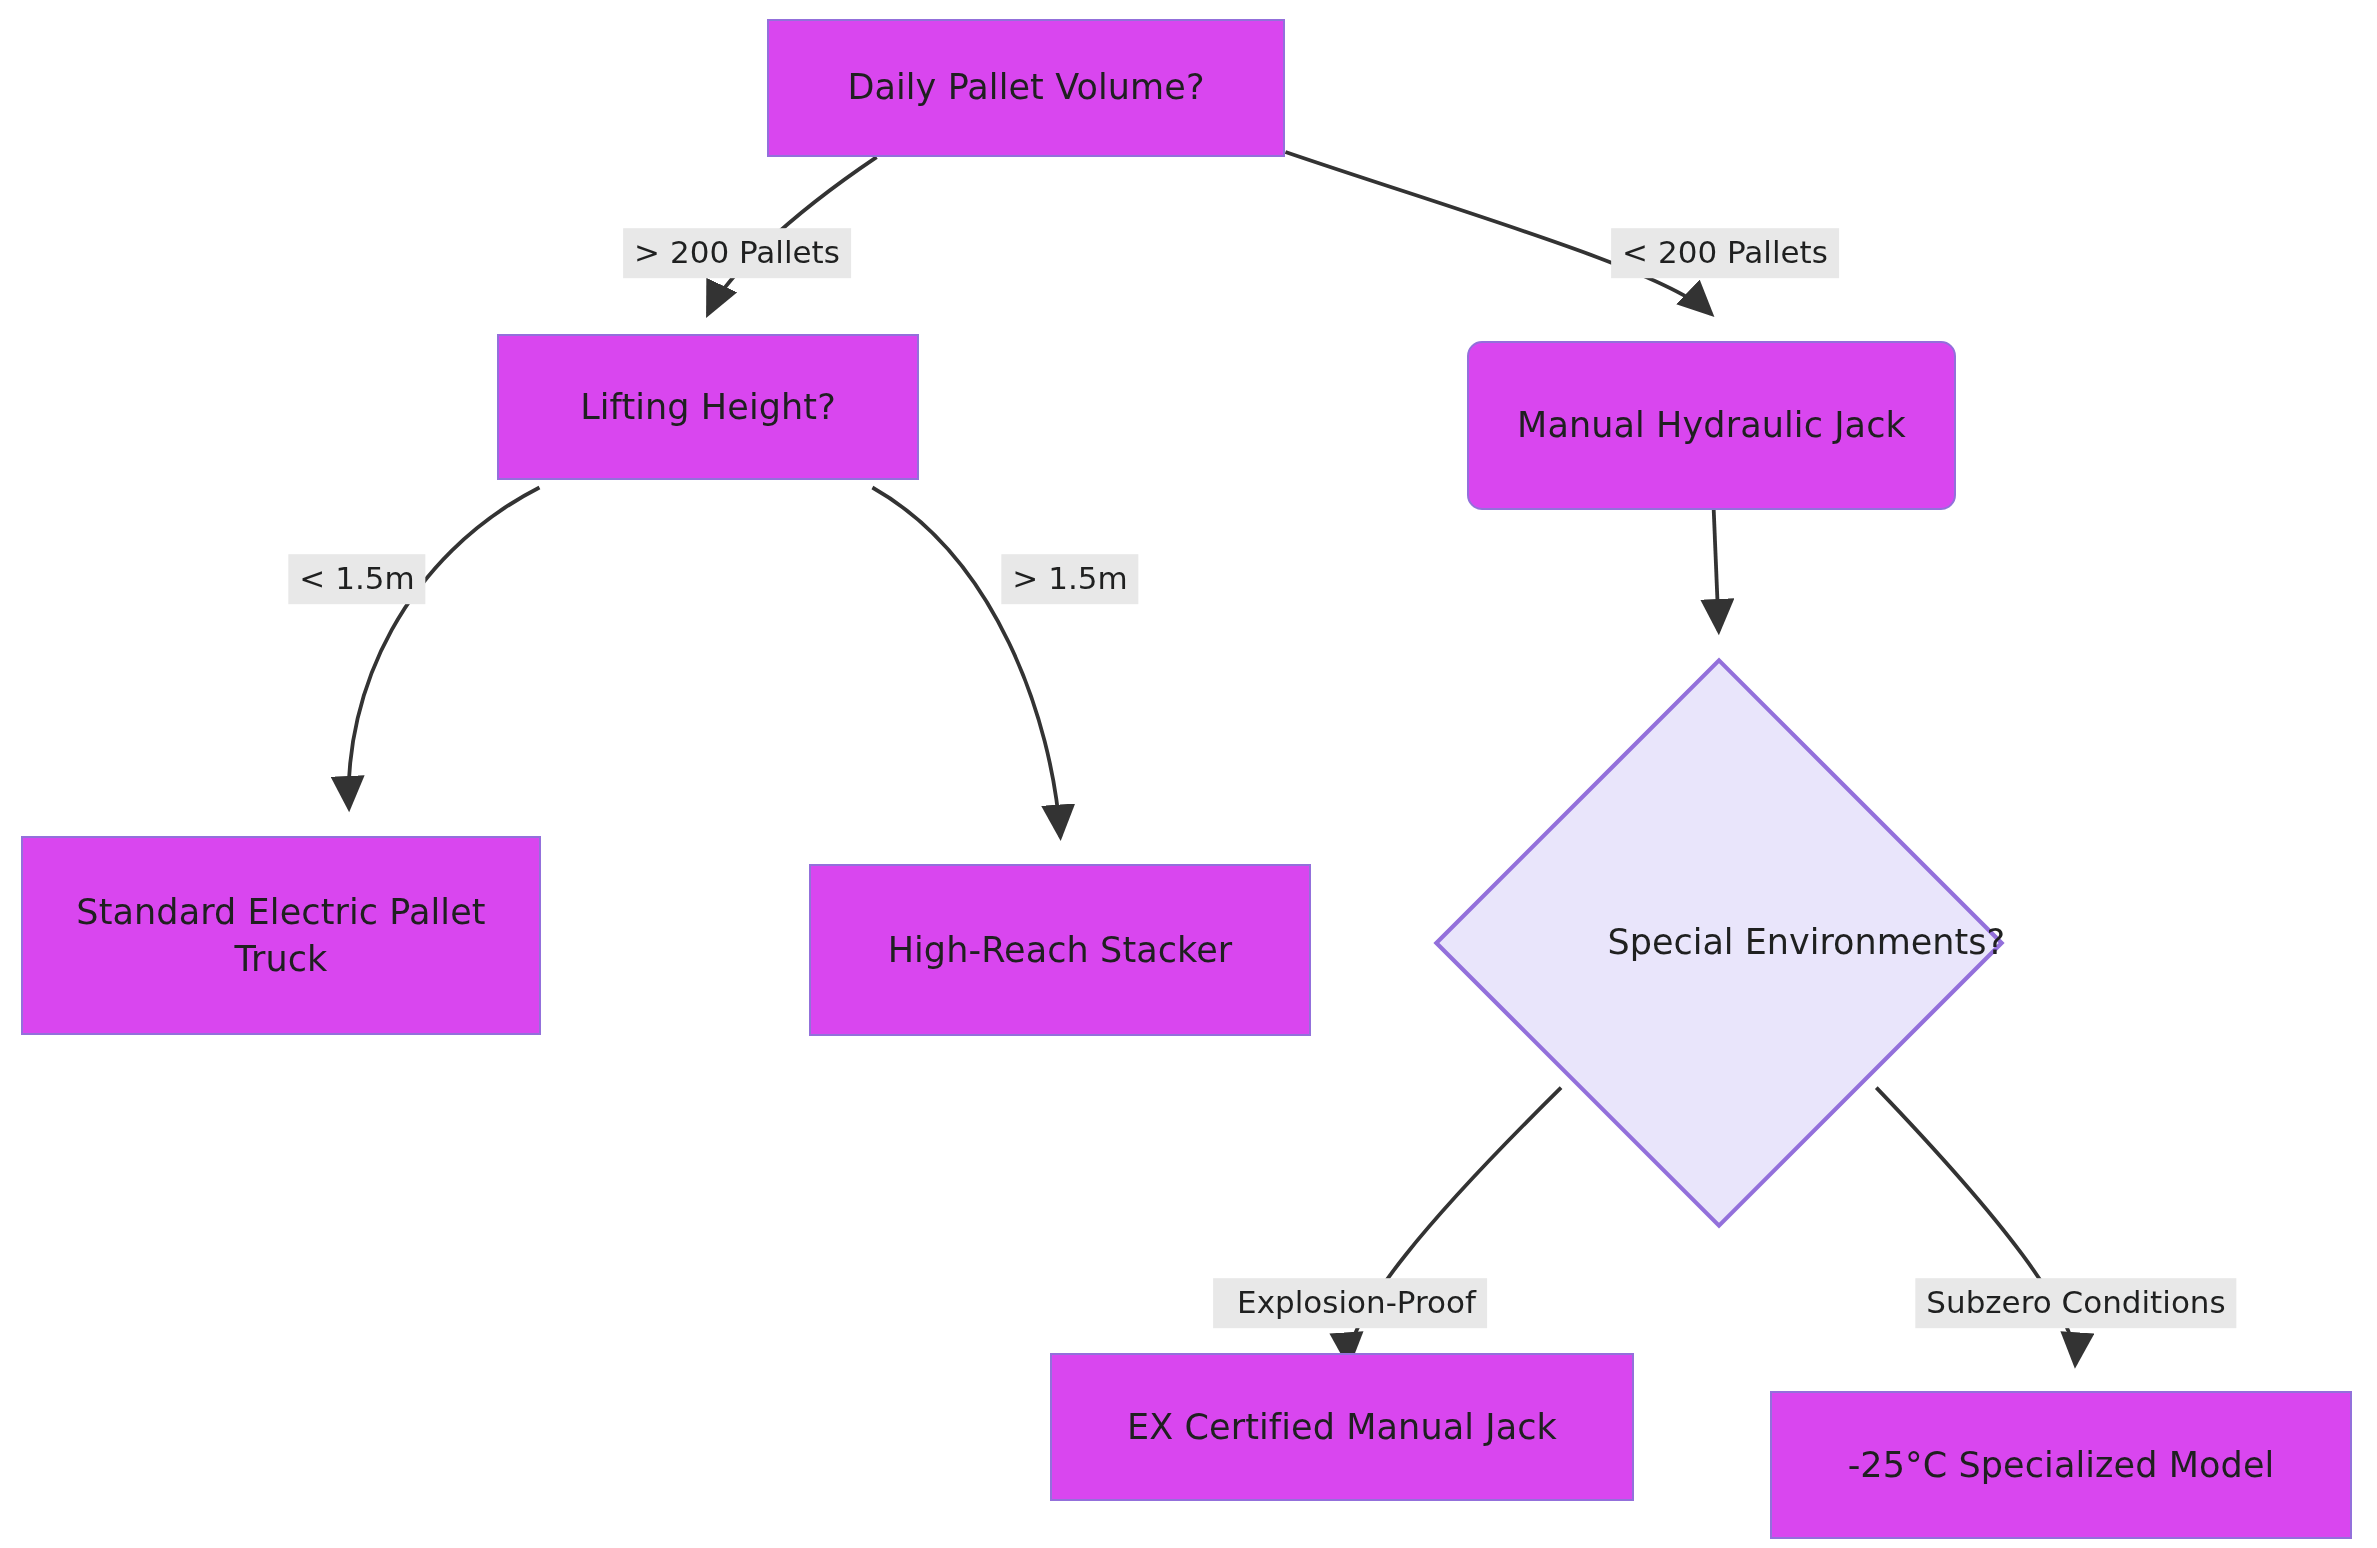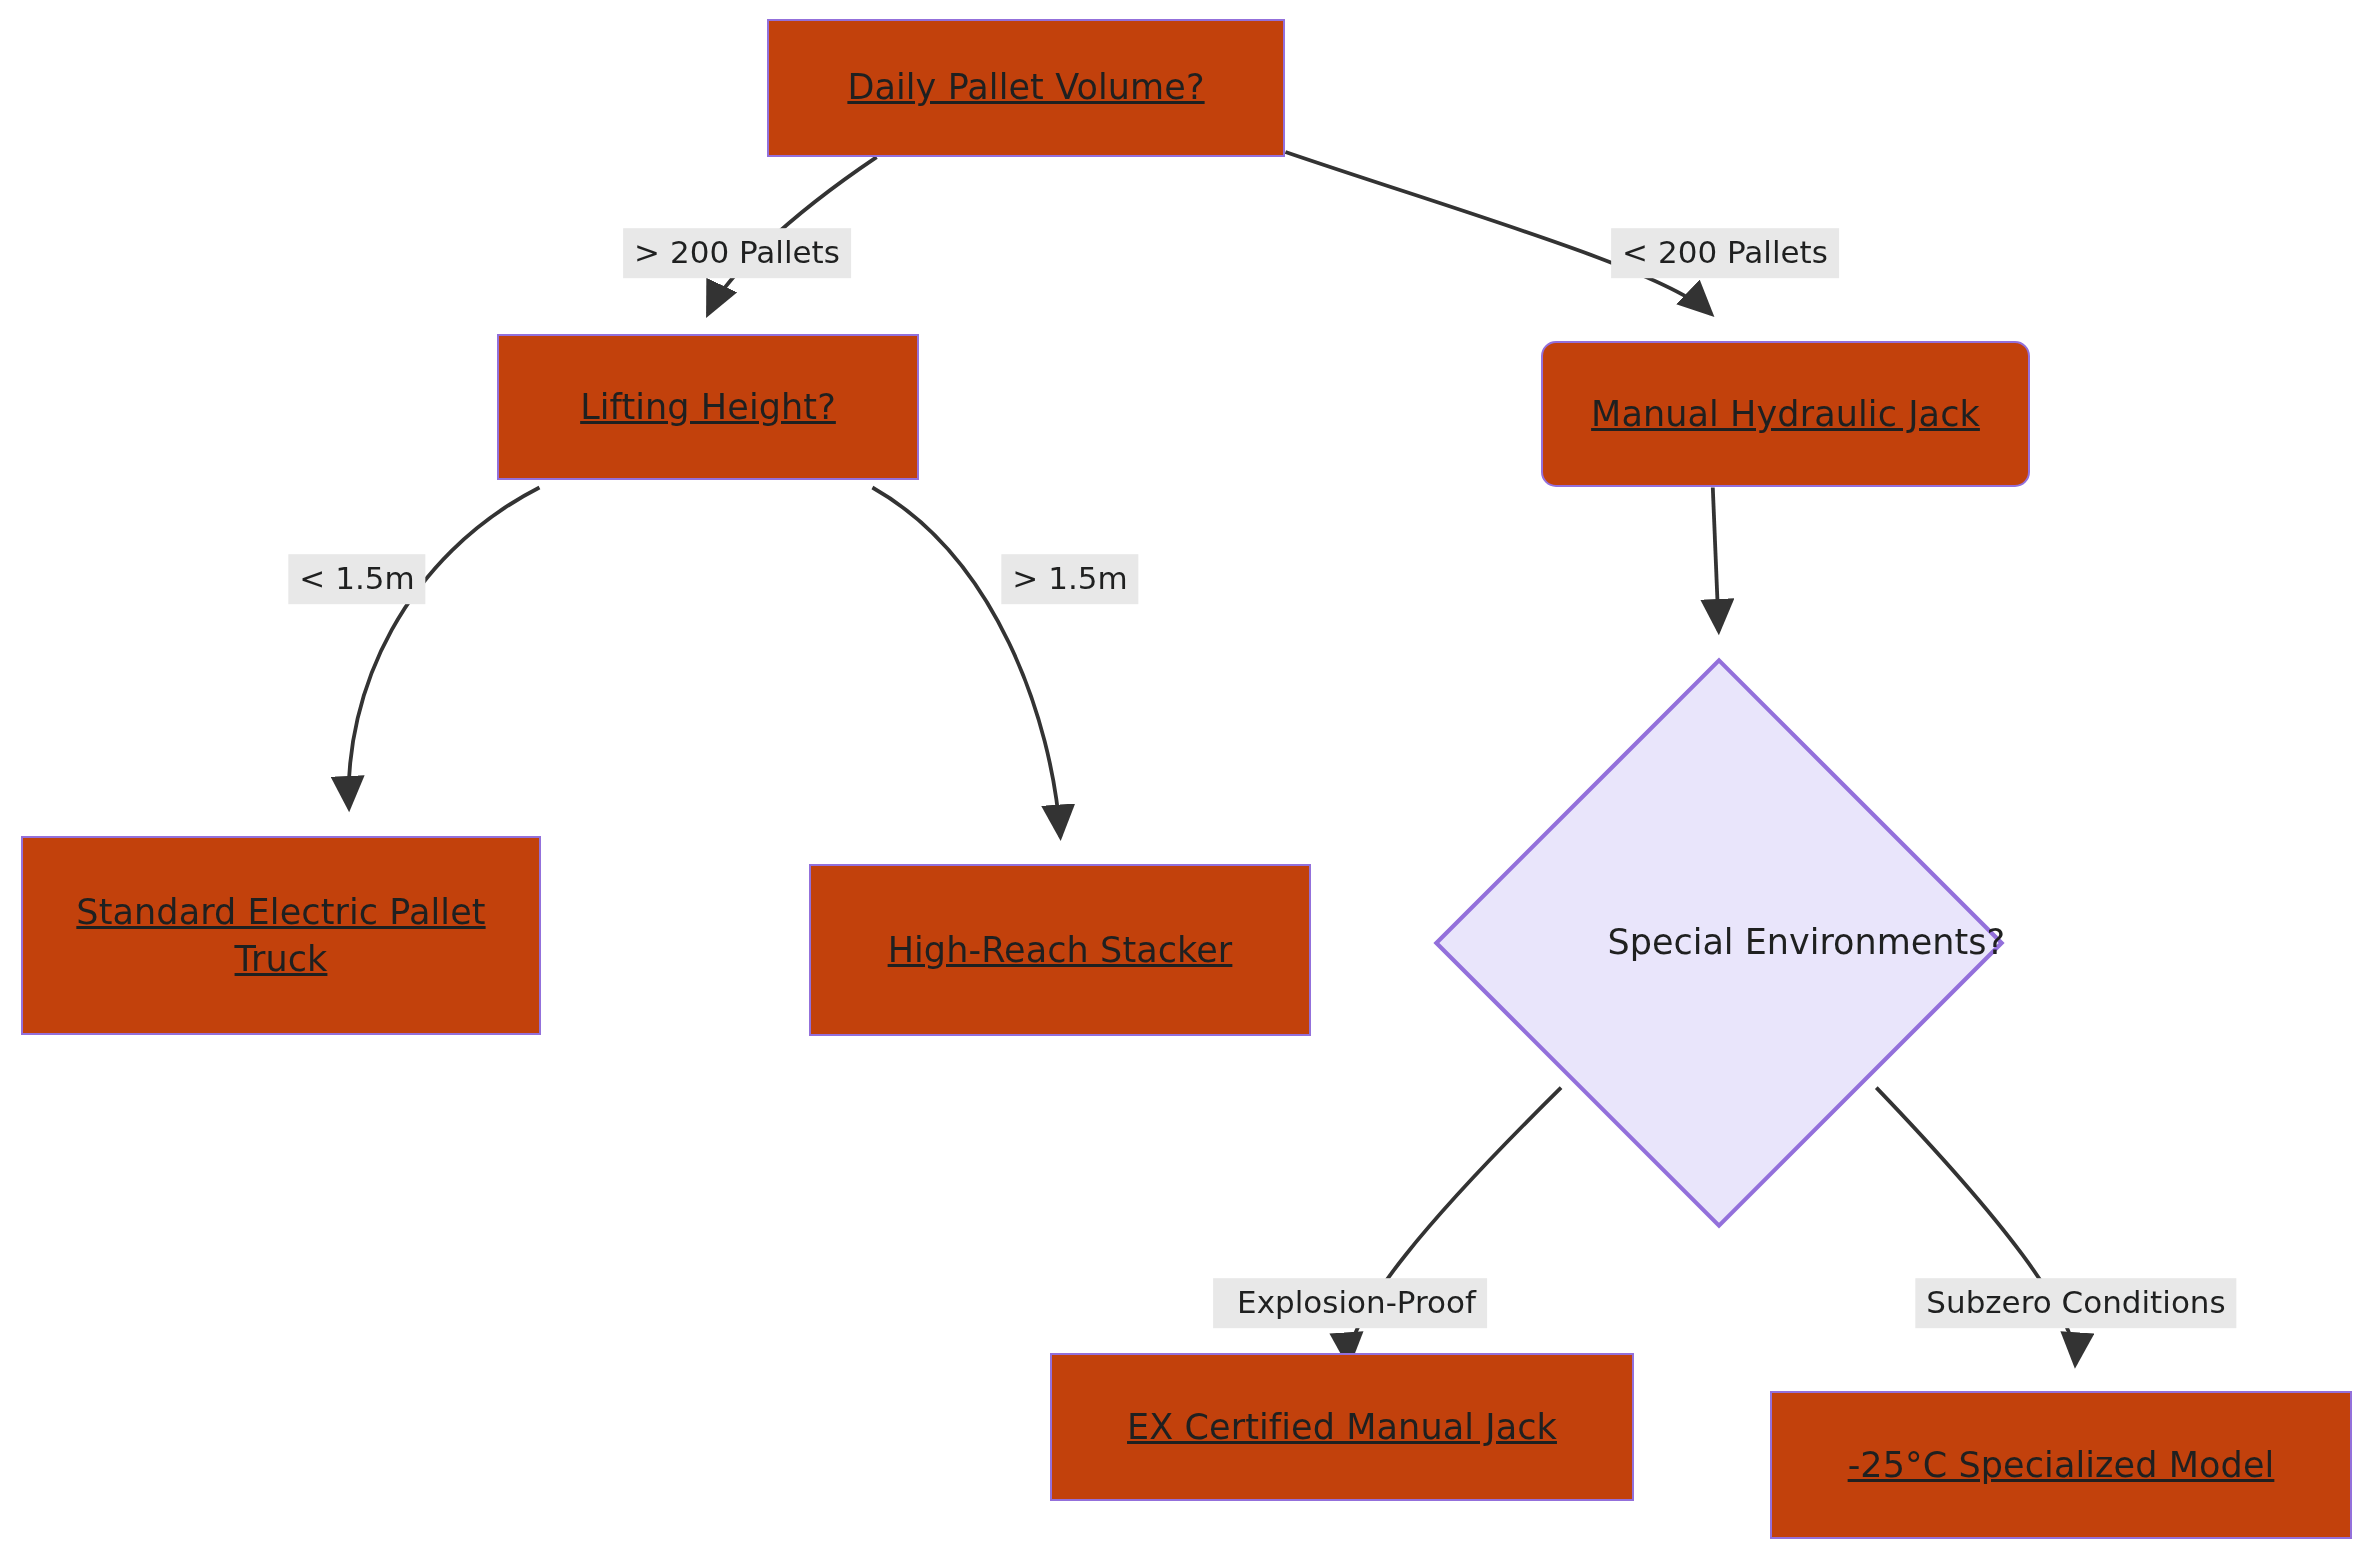--- a/index.html
+++ b/index.html
@@ -25,28 +25,27 @@
     width: 2377px;
     height: 1549px;
   }
   .node {
     position: absolute;
     box-sizing: border-box;
     display: flex;
     align-items: center;
     justify-content: center;
     text-align: center;
-    background: #c2410c;
+    background: #d946ef;
     border: 2.5px solid #9370db;
     color: #1f2020;
     font-size: 35px;
     line-height: 1.32;
     letter-spacing: 0.1px;
     z-index: 3;
-    text-decoration: underline;
   }
   .node.rounded {
     border-radius: 15px;
   }
   .node-label {
     padding: 0 18.5px;
     white-space: pre-line;
   }
   
   .diamond-wrap {
@@ -113,21 +112,21 @@
   </svg>
 
   <div class="node" style="left:767px; top:18.5px; width:518px; height:138px;">
     <span class="node-label">Daily Pallet Volume?</span>
   </div>
 
   <div class="node" style="left:497px; top:334px; width:422px; height:146px;">
     <span class="node-label">Lifting Height?</span>
   </div>
 
-  <div class="node rounded" style="left:1541px; top:341px; width:489px; height:146px;">
+  <div class="node rounded" style="left:1467px; top:341px; width:489px; height:169px;">
     <span class="node-label">Manual Hydraulic Jack</span>
   </div>
 
   <div class="node" style="left:21px; top:836px; width:520px; height:199px;">
     <span class="node-label">Standard Electric Pallet
 Truck</span>
   </div>
 
   <div class="node" style="left:809px; top:864px; width:502px; height:172px;">
     <span class="node-label">High-Reach Stacker</span>

